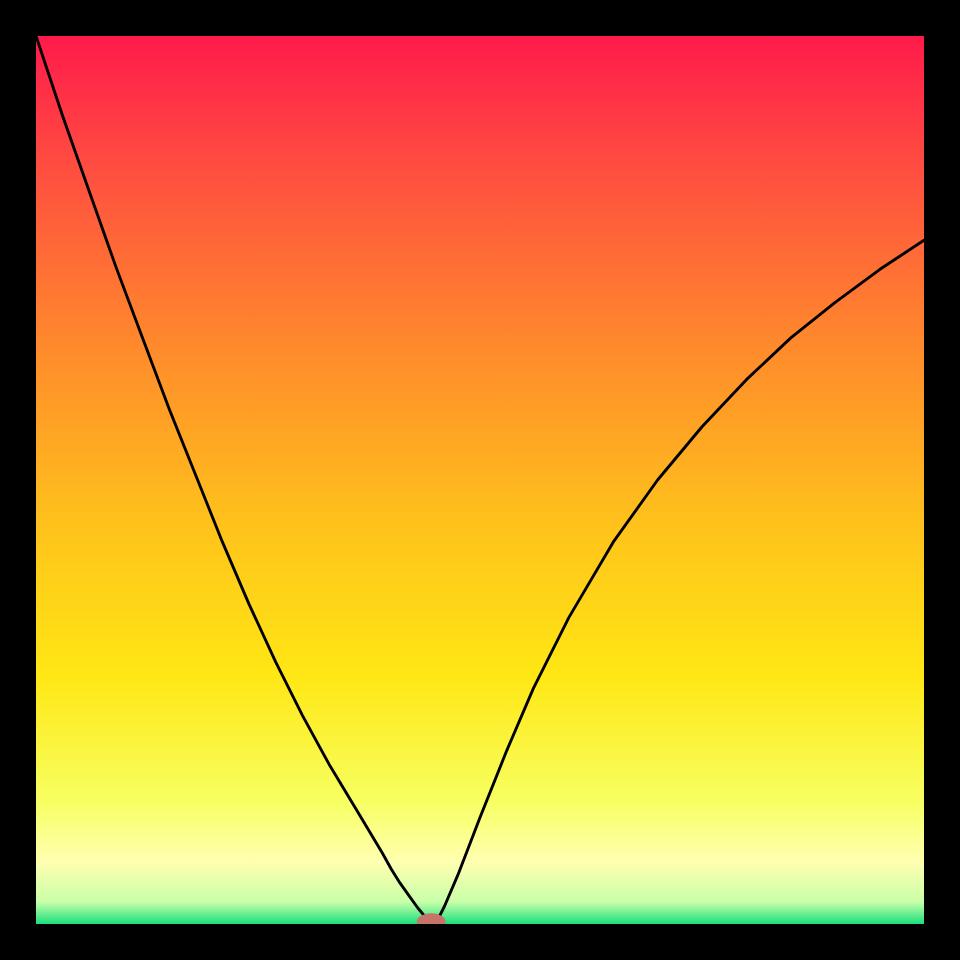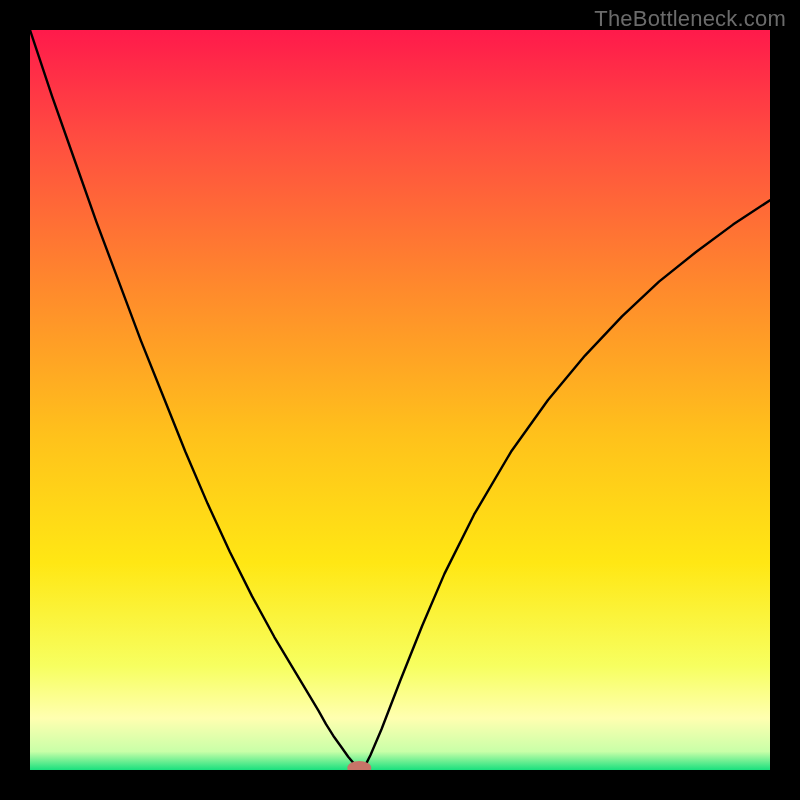--- a/index.html
+++ b/index.html
@@ -56,15 +56,14 @@
             <stop offset="97.5%" stop-color="#c9ffa8"></stop>
             <stop offset="100%" stop-color="#19e07e"></stop>
           </linearGradient>
       </defs>
       <rect id="bg-rect" x="0" y="0" width="740" height="740" fill="url(#bg-grad)"></rect>
       <path id="curve-path" fill="none" stroke="#000000" stroke-width="2.4" stroke-linecap="round" stroke-linejoin="round" d="M0.00 0.00 L22.20 66.60 L44.40 129.50 L66.60 192.40 L88.80 251.60 L111.00 310.80 L133.20 366.30 L155.40 421.80 L177.60 473.60 L199.80 521.70 L222.00 566.10 L244.20 606.80 L266.40 643.80 L288.60 680.80 L296.00 694.12 L303.40 705.96 L310.80 716.32 L318.20 726.68 L325.60 735.56 L329.30 740.00 L333.00 737.78 L336.70 732.60 L340.40 725.20 L351.50 699.30 L370.00 651.20 L392.20 595.70 L414.40 543.90 L444.00 484.70 L481.00 421.80 L518.00 370.00 L555.00 325.60 L592.00 286.38 L629.00 251.60 L666.00 222.00 L703.00 194.62 L740.00 170.20"></path>
       <ellipse id="marker-dot" rx="12" ry="7" cx="329.3" cy="738" fill="#c77468"></ellipse>
     </svg>
   </div>
 
-  <div class="watermark">TheBottleneck.com</div>
 
 </div>
 
 </body></html>

